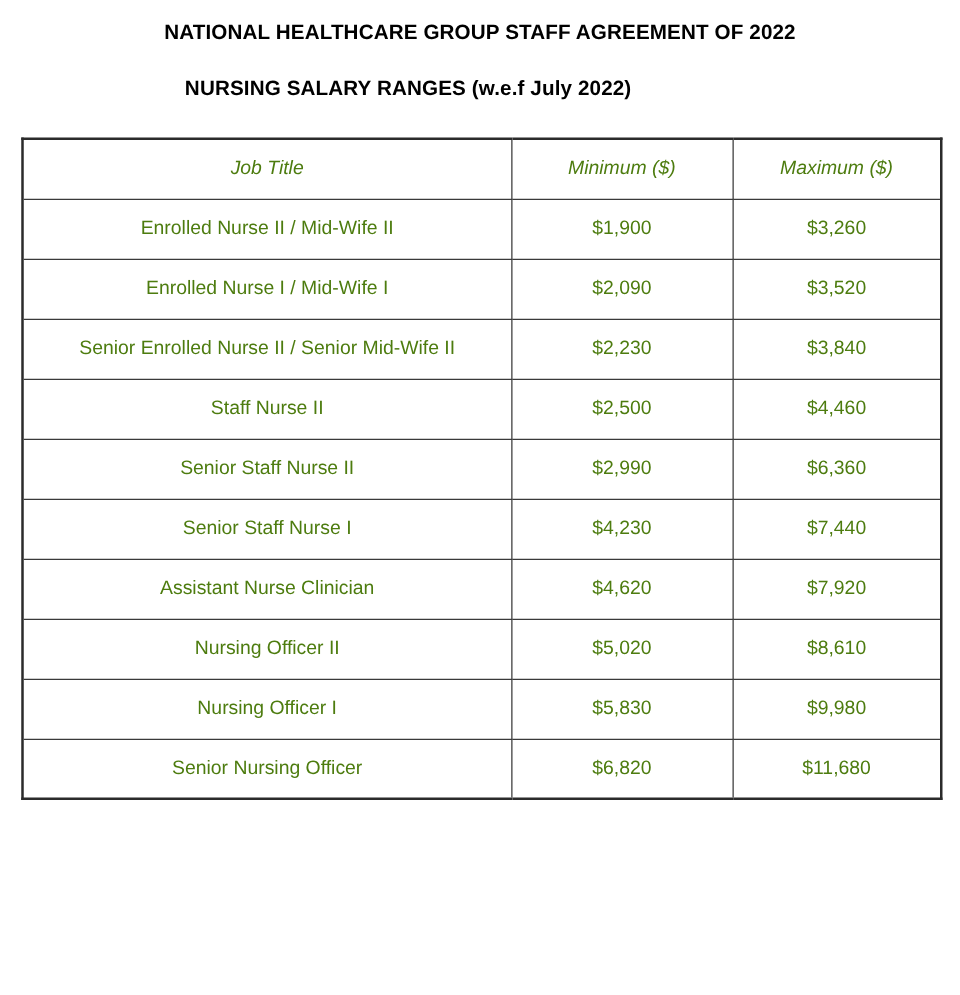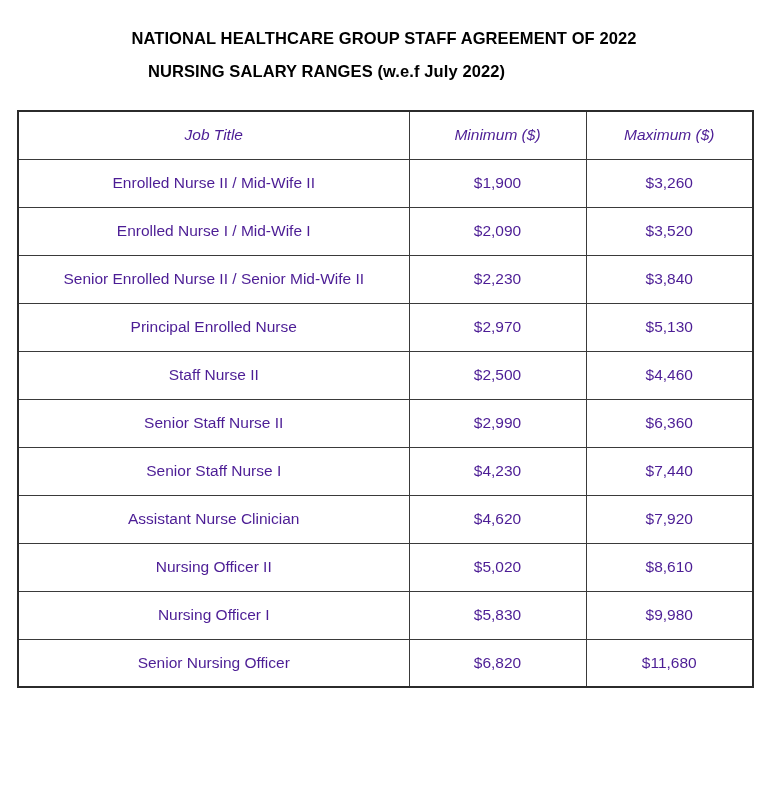--- a/index.html
+++ b/index.html
@@ -16,21 +16,21 @@
   }
   .page {
     position: relative;
     width: 768px;
     height: 796px;
     box-sizing: border-box;
     background: #ffffff;
   }
   .doc-title {
     position: absolute;
-    top: 28px;
+    top: 16px;
     left: 0;
     width: 768px;
     text-align: center;
     font-size: 16.5px;
     font-weight: bold;
     letter-spacing: 0.1px;
     line-height: 20px;
     white-space: nowrap;
   }
   .doc-subtitle {
@@ -61,21 +61,21 @@
   .salary-table th,
   .salary-table td {
     border: 1px solid #3a3a3a;
     height: 48px;
     padding: 0 4px;
     text-align: center;
     vertical-align: middle;
     font-size: 15.5px;
     line-height: 18px;
     font-weight: normal;
-    color: #4c1d95;
+    color: #4d7c0f;
     background: #ffffff;
     box-sizing: border-box;
     overflow: hidden;
     white-space: nowrap;
   }
   .salary-table th {
     font-style: italic;
     font-size: 15.5px;
   }
   
@@ -119,25 +119,20 @@
           <td>Enrolled Nurse I / Mid-Wife I</td>
           <td>$2,090</td>
           <td>$3,520</td>
         </tr>
         <tr>
           <td>Senior Enrolled Nurse II / Senior Mid-Wife II</td>
           <td>$2,230</td>
           <td>$3,840</td>
         </tr>
         <tr>
-          <td>Principal Enrolled Nurse</td>
-          <td>$2,970</td>
-          <td>$5,130</td>
-        </tr>
-        <tr>
           <td>Staff Nurse II</td>
           <td>$2,500</td>
           <td>$4,460</td>
         </tr>
         <tr>
           <td>Senior Staff Nurse II</td>
           <td>$2,990</td>
           <td>$6,360</td>
         </tr>
         <tr>

